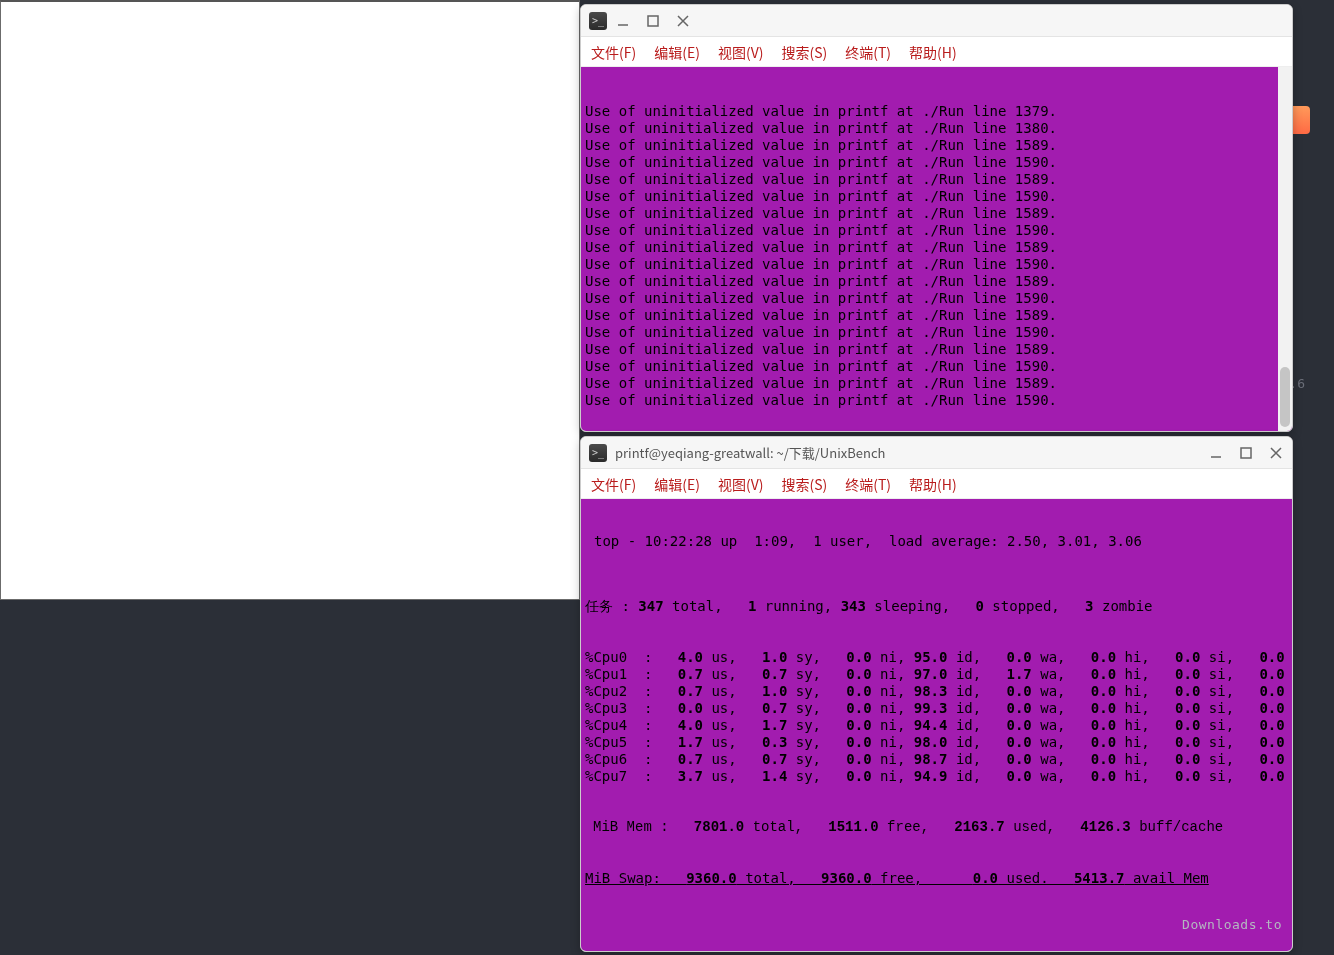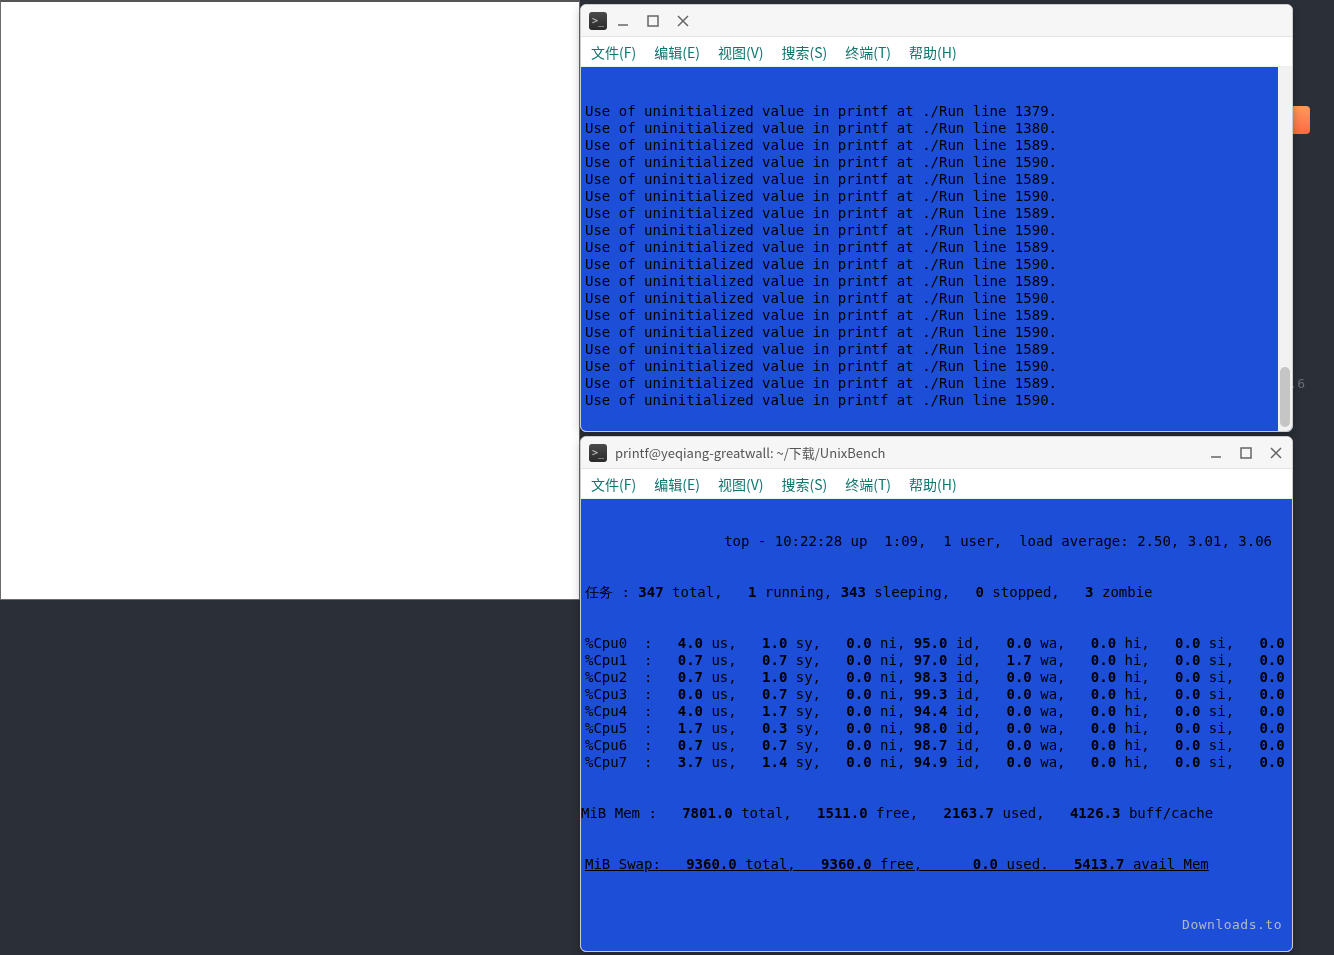--- a/index.html
+++ b/index.html
@@ -29,26 +29,26 @@
     display: flex; align-items: center; justify-content: center;
     color: #cfcfcf; font-size: 10px; font-family: monospace;
   }
   .titlebar .ttl { flex: 1; }
   .winbtns { display: flex; gap: 14px; align-items: center; }
   .winbtn { width: 16px; height: 16px; display: flex; align-items: center; justify-content: center; color: #666; }
   .winbtn svg { width: 12px; height: 12px; stroke: #666; stroke-width: 1.5; fill: none; }
 
   .menubar {
     height: 30px; display: flex; align-items: center; gap: 18px; padding: 0 10px;
-    background: #fff; border-bottom: 1px solid #eee; font-size: 14px; color: #0f766e;
+    background: #fff; border-bottom: 1px solid #eee; font-size: 14px; color: #b91c1c;
   }
   .menubar .mi { cursor: default; }
 
   .term-body {
-    flex: 1; background: #1d4ed8; color: #000;
+    flex: 1; background: #a21caf; color: #000;
     font-family: "DejaVu Sans Mono", "Consolas", monospace;
     font-size: 14px; line-height: 17px; padding: 2px 4px;
     white-space: pre; overflow: hidden; position: relative;
   }
   .term-body .line { white-space: pre; }
 
   .scrollbar-v {
     position: absolute; right: 0; top: 0; bottom: 0; width: 14px; background: #f2f2f2;
   }
   .scrollbar-v .thumb { position: absolute; left: 2px; right: 2px; background: #c5c5c5; border-radius: 5px; }
@@ -161,24 +161,24 @@
     </div>
     <div class="menubar" id="term2-menus">
         <span class="mi">文件(F)</span>
         <span class="mi">编辑(E)</span>
         <span class="mi">视图(V)</span>
         <span class="mi">搜索(S)</span>
         <span class="mi">终端(T)</span>
         <span class="mi">帮助(H)</span>
       </div>
     <div class="term-body" style="padding:0;">
-      <div class="line" style="padding:0 20px;text-align:right;">top - 10:22:28 up  1:09,  1 user,  load average: 2.50, 3.01, 3.06</div>
-      <div class="line" id="tasks-line" style="padding:0 4px;">任务 : <b>347</b> total,   <b>1</b> running, <b>343</b> sleeping,   <b>0</b> stopped,   <b>3</b> zombie</div>
+      <div class="line" style="padding:0 13px;">top - 10:22:28 up  1:09,  1 user,  load average: 2.50, 3.01, 3.06</div>
+      <div class="line" id="tasks-line" style="padding:0 4px;margin-top:14px;">任务 : <b>347</b> total,   <b>1</b> running, <b>343</b> sleeping,   <b>0</b> stopped,   <b>3</b> zombie</div>
       <div id="cpu-lines"><div class="line" style="padding: 0px 4px;">%Cpu0  :  <b> 4.0</b> us,  <b> 1.0</b> sy,  <b> 0.0</b> ni, <b>95.0</b> id,  <b> 0.0</b> wa,  <b> 0.0</b> hi,  <b> 0.0</b> si,  <b> 0.0</b> st</div><div class="line" style="padding: 0px 4px;">%Cpu1  :  <b> 0.7</b> us,  <b> 0.7</b> sy,  <b> 0.0</b> ni, <b>97.0</b> id,  <b> 1.7</b> wa,  <b> 0.0</b> hi,  <b> 0.0</b> si,  <b> 0.0</b> st</div><div class="line" style="padding: 0px 4px;">%Cpu2  :  <b> 0.7</b> us,  <b> 1.0</b> sy,  <b> 0.0</b> ni, <b>98.3</b> id,  <b> 0.0</b> wa,  <b> 0.0</b> hi,  <b> 0.0</b> si,  <b> 0.0</b> st</div><div class="line" style="padding: 0px 4px;">%Cpu3  :  <b> 0.0</b> us,  <b> 0.7</b> sy,  <b> 0.0</b> ni, <b>99.3</b> id,  <b> 0.0</b> wa,  <b> 0.0</b> hi,  <b> 0.0</b> si,  <b> 0.0</b> st</div><div class="line" style="padding: 0px 4px;">%Cpu4  :  <b> 4.0</b> us,  <b> 1.7</b> sy,  <b> 0.0</b> ni, <b>94.4</b> id,  <b> 0.0</b> wa,  <b> 0.0</b> hi,  <b> 0.0</b> si,  <b> 0.0</b> st</div><div class="line" style="padding: 0px 4px;">%Cpu5  :  <b> 1.7</b> us,  <b> 0.3</b> sy,  <b> 0.0</b> ni, <b>98.0</b> id,  <b> 0.0</b> wa,  <b> 0.0</b> hi,  <b> 0.0</b> si,  <b> 0.0</b> st</div><div class="line" style="padding: 0px 4px;">%Cpu6  :  <b> 0.7</b> us,  <b> 0.7</b> sy,  <b> 0.0</b> ni, <b>98.7</b> id,  <b> 0.0</b> wa,  <b> 0.0</b> hi,  <b> 0.0</b> si,  <b> 0.0</b> st</div><div class="line" style="padding: 0px 4px;">%Cpu7  :  <b> 3.7</b> us,  <b> 1.4</b> sy,  <b> 0.0</b> ni, <b>94.9</b> id,  <b> 0.0</b> wa,  <b> 0.0</b> hi,  <b> 0.0</b> si,  <b> 0.0</b> st</div></div>
-      <div class="line" id="mem-line" style="padding:0 0;">MiB Mem :   <b>7801.0</b> total,   <b>1511.0</b> free,   <b>2163.7</b> used,   <b>4126.3</b> buff/cache</div>
+      <div class="line" id="mem-line" style="padding:0 12px;font-family:Liberation Mono, monospace;">MiB Mem :   <b>7801.0</b> total,   <b>1511.0</b> free,   <b>2163.7</b> used,   <b>4126.3</b> buff/cache</div>
       <div class="line" id="swap-line" style="padding:0 4px;text-decoration:underline;">MiB Swap:   <b>9360.0</b> total,   <b>9360.0</b> free,      <b>0.0</b> used.   <b>5413.7</b> avail Mem</div>
       <div class="line" style="padding:0 4px;">&nbsp;</div>
       
       
       <div class="watermark">Downloads.to</div>
     </div>
   </div>
 
 </div>
 

